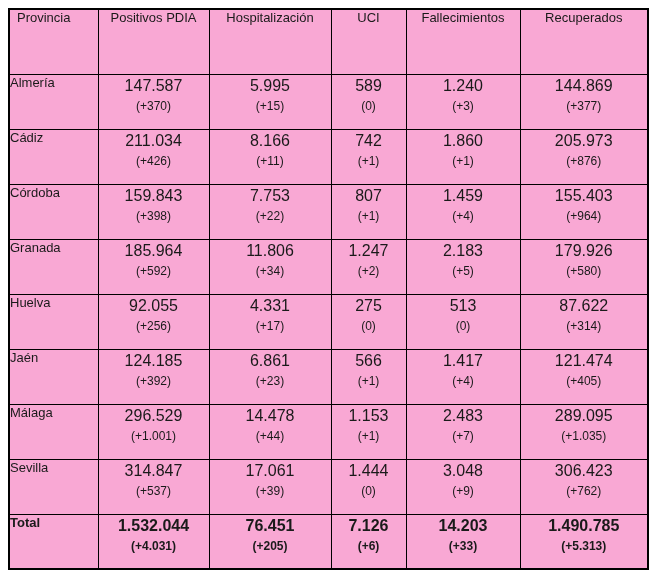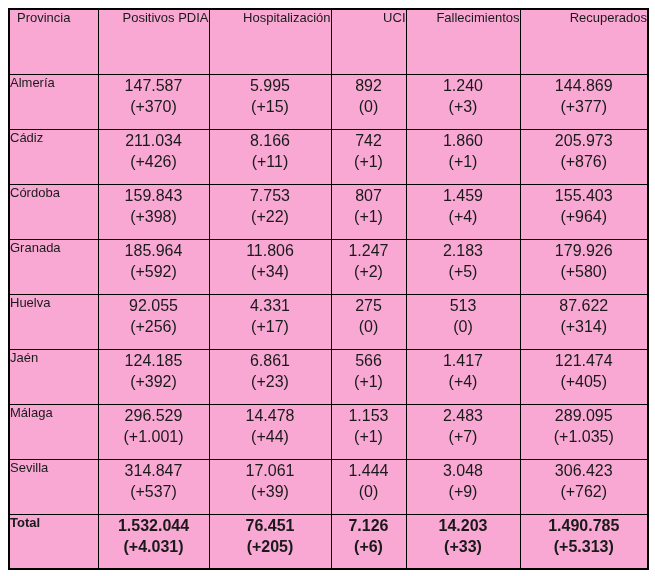--- a/index.html
+++ b/index.html
@@ -29,40 +29,40 @@
     border: 1px solid #000;
     padding: 0;
     vertical-align: top;
     font-weight: normal;
   }
   tr.head-row { height: 65px; }
   tr.data-row { height: 55px; padding-left: 35px; }
 
   th.col-head {
     font-size: 13px;
-    text-align: right;
+    text-align: center;
     padding-top: 8px;
   }
   th.col-head.first {
     text-align: left;
     padding-left: 7px;
   }
   td.prov {
     font-size: 13px;
     text-align: left;
     padding-left: 7px;
     padding-top: 10px;
   }
   td.num { text-align: center; padding-top: 6px; }
   td.num .v {
     font-size: 16px;
     line-height: 22px;
   }
   td.num .d {
-    font-size: 16px;
+    font-size: 12px;
     line-height: 19px;
   }
   tr.total-row td { font-weight: bold; }
 </style>
 </head>
 <body>
 
 <table class="stats">
   <colgroup>
     <col class="c-prov">
@@ -86,21 +86,21 @@
     <td class="prov">Almería</td>
     <td class="num">
           <div class="v">147.587</div>
           <div class="d">(+370)</div>
         </td>
     <td class="num">
           <div class="v">5.995</div>
           <div class="d">(+15)</div>
         </td>
     <td class="num">
-          <div class="v">892</div>
+          <div class="v">589</div>
           <div class="d">(0)</div>
         </td>
     <td class="num">
           <div class="v">1.240</div>
           <div class="d">(+3)</div>
         </td>
     <td class="num">
           <div class="v">144.869</div>
           <div class="d">(+377)</div>
         </td>

